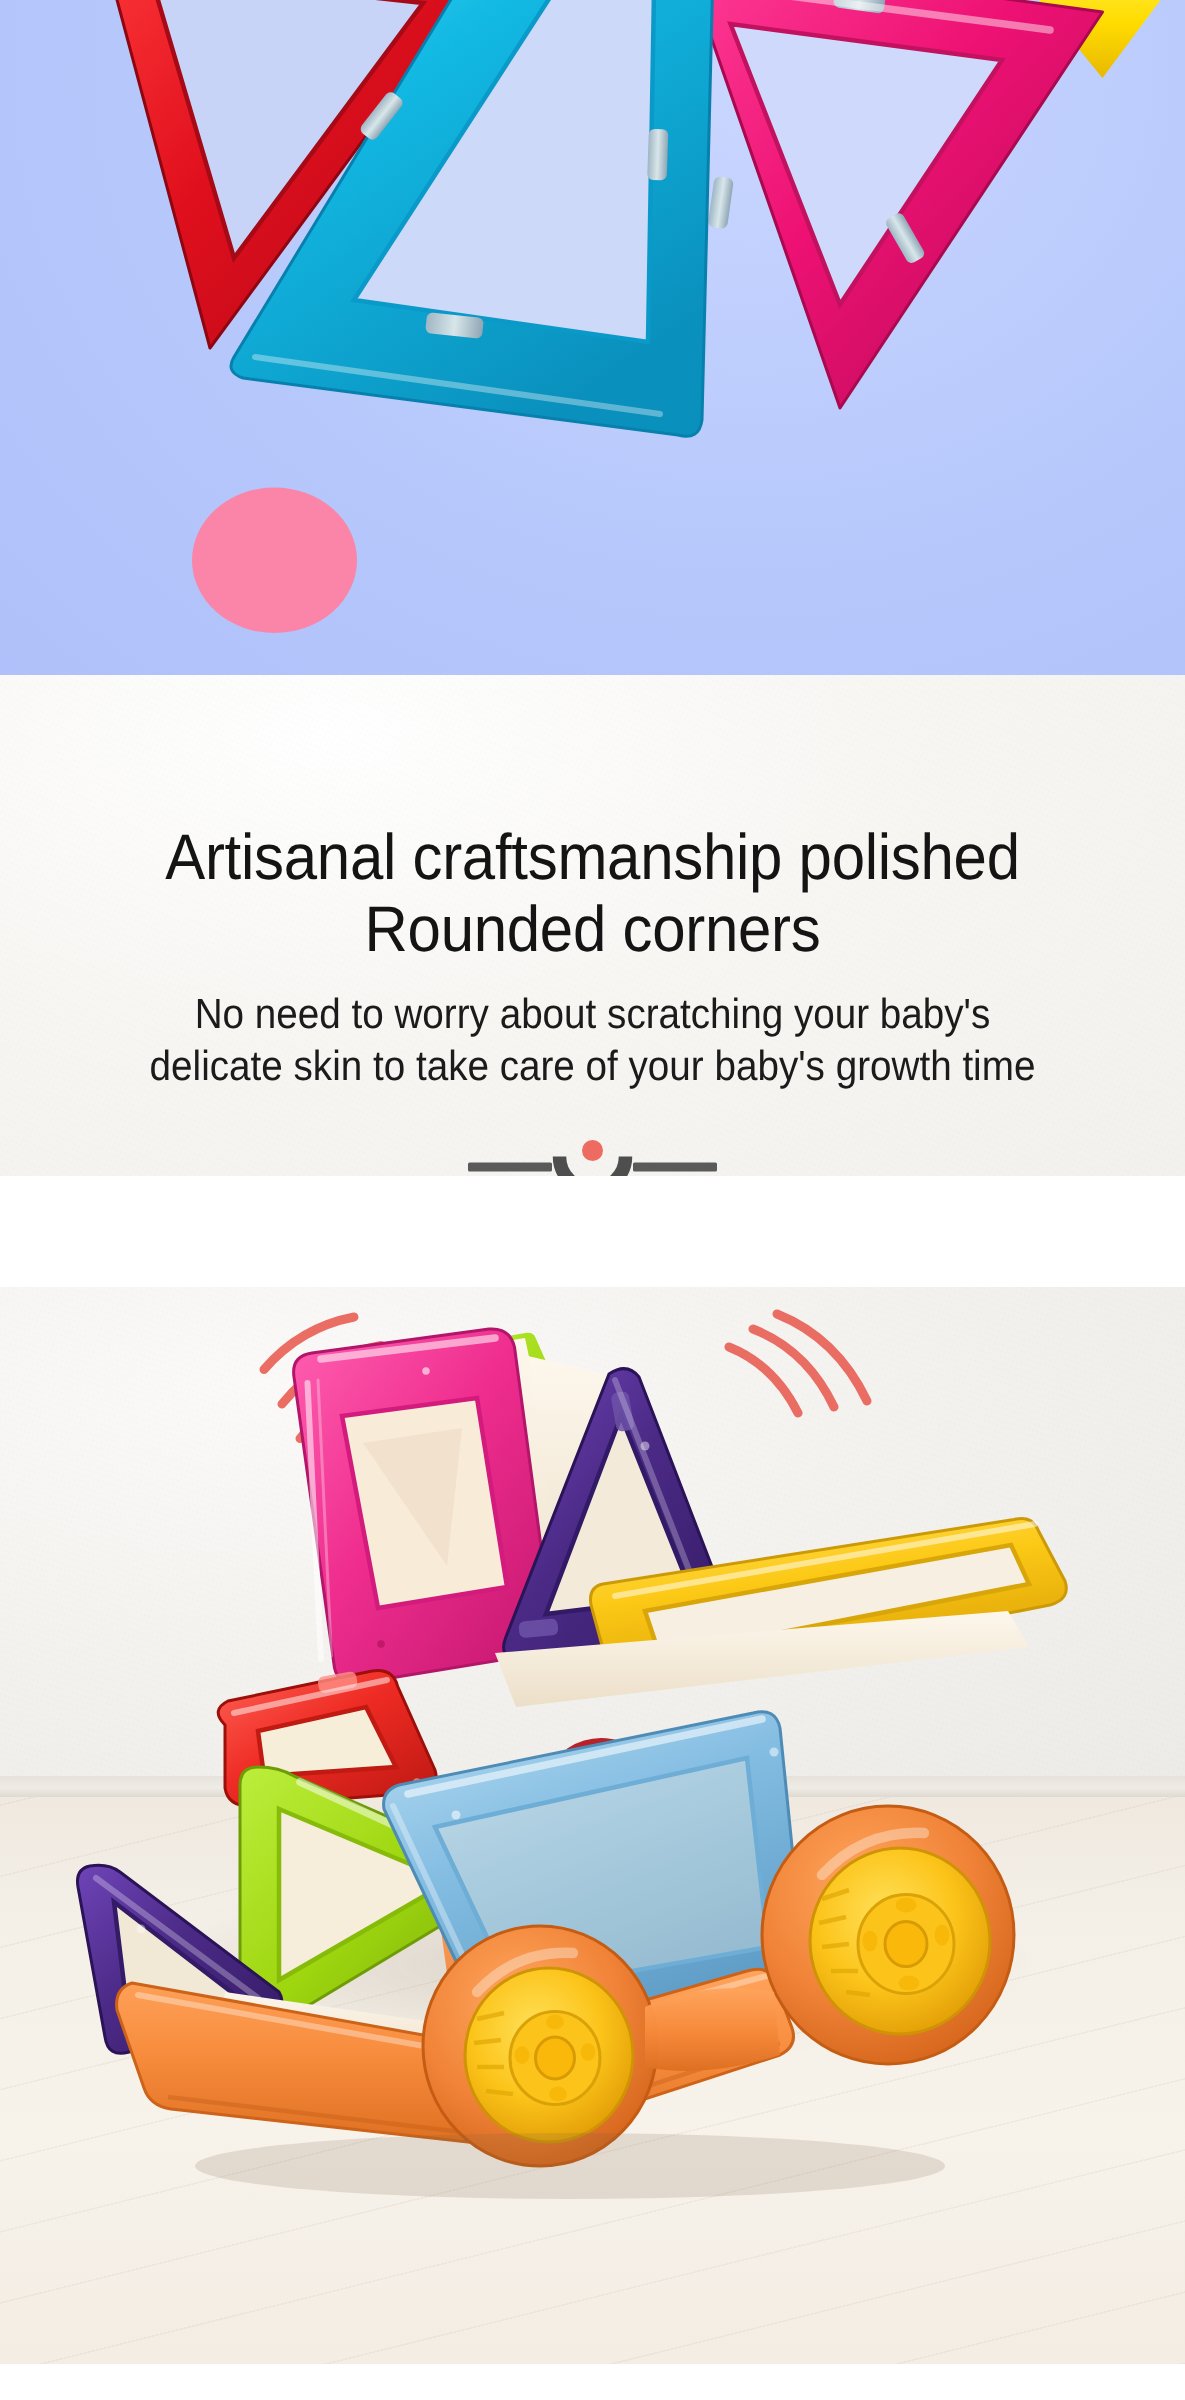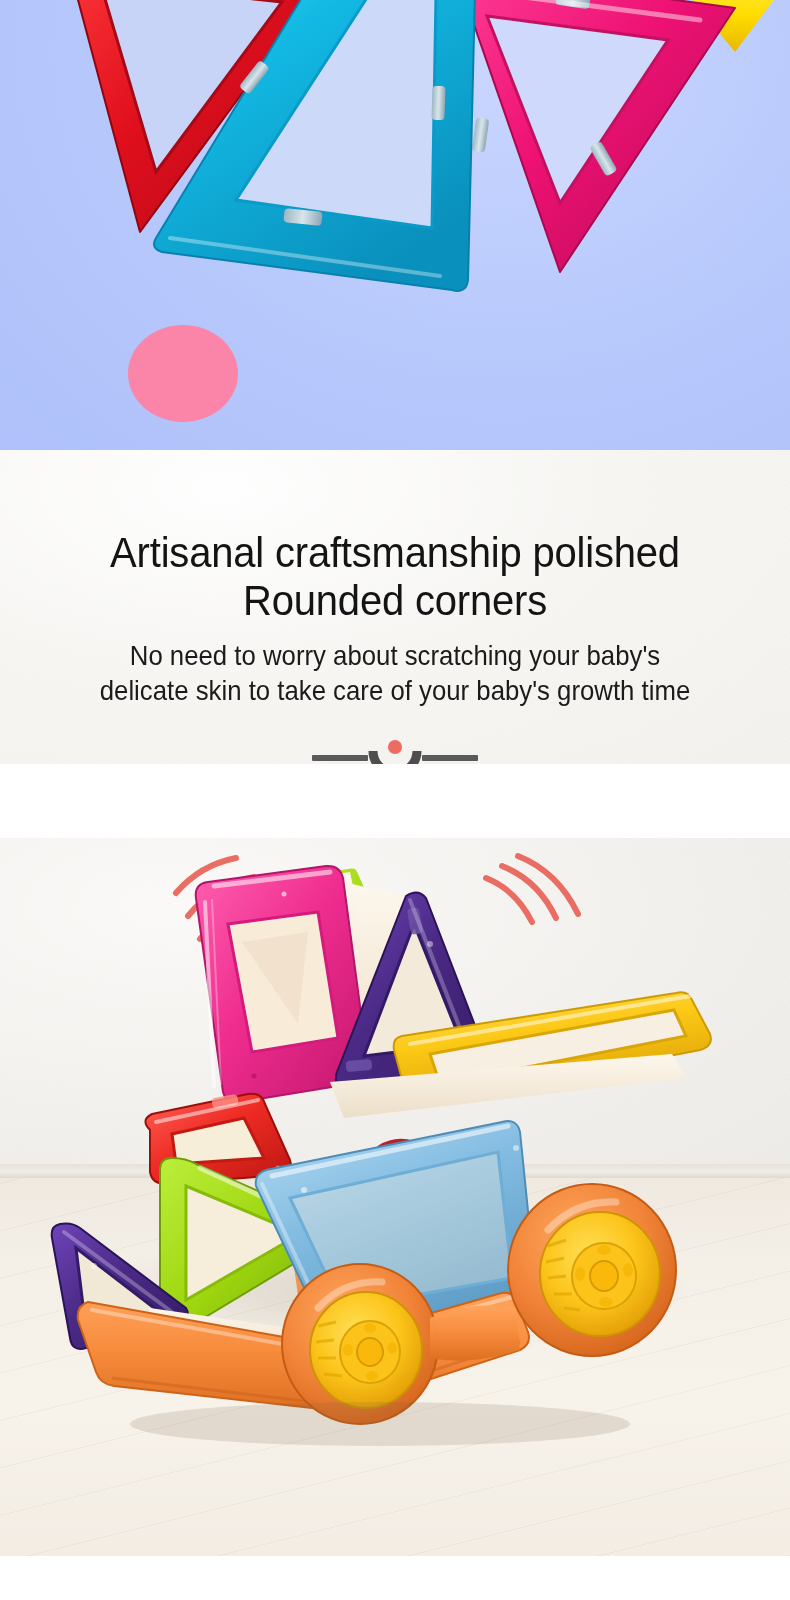--- a/index.html
+++ b/index.html
@@ -34,21 +34,21 @@
     border-radius:50%;
     background:#fb85a8;
   }
 
   
   .textwrap{
     position:relative;
     width:790px;
     background:
       radial-gradient(ellipse at 28% 12%, #ffffff 0%, #f7f6f3 48%, #f2f1ed 100%);
-    padding-top:78px;
+    padding-top:98px;
     padding-bottom:0;
   }
   .noise{
     position:absolute; inset:0;
     opacity:.5;
     pointer-events:none;
     background-image:
       repeating-linear-gradient(115deg, rgba(0,0,0,.013) 0 1px, rgba(255,255,255,0) 1px 3px),
       repeating-linear-gradient(25deg, rgba(0,0,0,.010) 0 1px, rgba(255,255,255,0) 1px 4px);
   }

